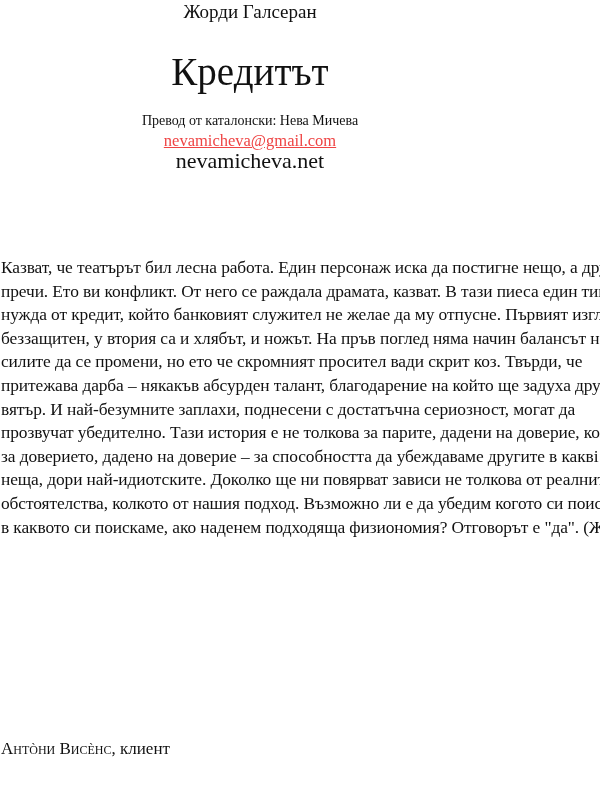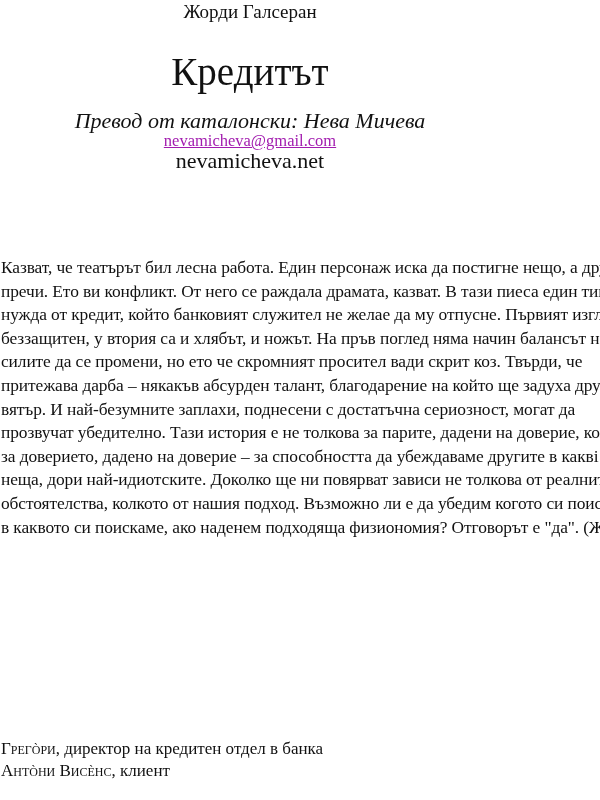--- a/index.html
+++ b/index.html
@@ -4,23 +4,23 @@
 <style>
   html, body { margin: 0; padding: 0; background: #ffffff; }
   body {
     width: 600px; height: 800px; overflow: hidden; position: relative;
     font-family: "Liberation Serif", "DejaVu Serif", serif;
     color: #111111;
   }
   .center { position: absolute; left: 0; width: 500px; text-align: center; }
   .author { top: 0px; font-size: 19px; line-height: 24px; }
   .title { top: 46px; font-size: 39px; line-height: 52px; }
-  .translator { top: 111px; font-size: 22px; line-height: 20px; font-style: italic; }
+  .translator { top: 111px; font-size: 14px; line-height: 20px; }
   .email { top: 131px; font-size: 16.5px; line-height: 20px; }
-  .email a { color: #a21caf; text-decoration: underline; }
+  .email a { color: #ef4444; text-decoration: underline; }
   .site { top: 151px; font-size: 22px; line-height: 20px; }
   .intro {
     position: absolute; left: 1px; top: 256px; width: 605px;
     font-size: 17.4px; line-height: 23.6px;
     margin: 0; letter-spacing: -0.1px;
   }
   .intro .line { display: block; white-space: nowrap; }
   .cast {
     position: absolute; left: 1px; top: 738px; width: 600px;
     font-size: 17px; line-height: 22px;
@@ -50,18 +50,15 @@
   <span class="line">вятър. И най-безумните заплахи, поднесени с достатъчна сериозност, могат да</span>
   <span class="line">прозвучат убедително. Тази история е не толкова за парите, дадени на доверие, колкото</span>
   <span class="line">за доверието, дадено на доверие – за способността да убеждаваме другите в каквi ли не</span>
   <span class="line">неща, дори най-идиотските. Доколко ще ни повярват зависи не толкова от реалните</span>
   <span class="line">обстоятелства, колкото от нашия подход. Възможно ли е да убедим когото си поискаме</span>
   <span class="line">в каквото си поискаме, ако наденем подходяща физиономия? Отговорът е "да". (Ж. Г.)</span>
 </p>
 
 <div class="cast">
   <span class="cast-line">
-    <span class="sc">Грегòри</span><span>, директор на кредитен отдел в банка</span>
-  </span>
-  <span class="cast-line">
     <span class="sc">Антòни Висèнс</span><span>, клиент</span>
   </span>
 </div>
 
 </body></html>

